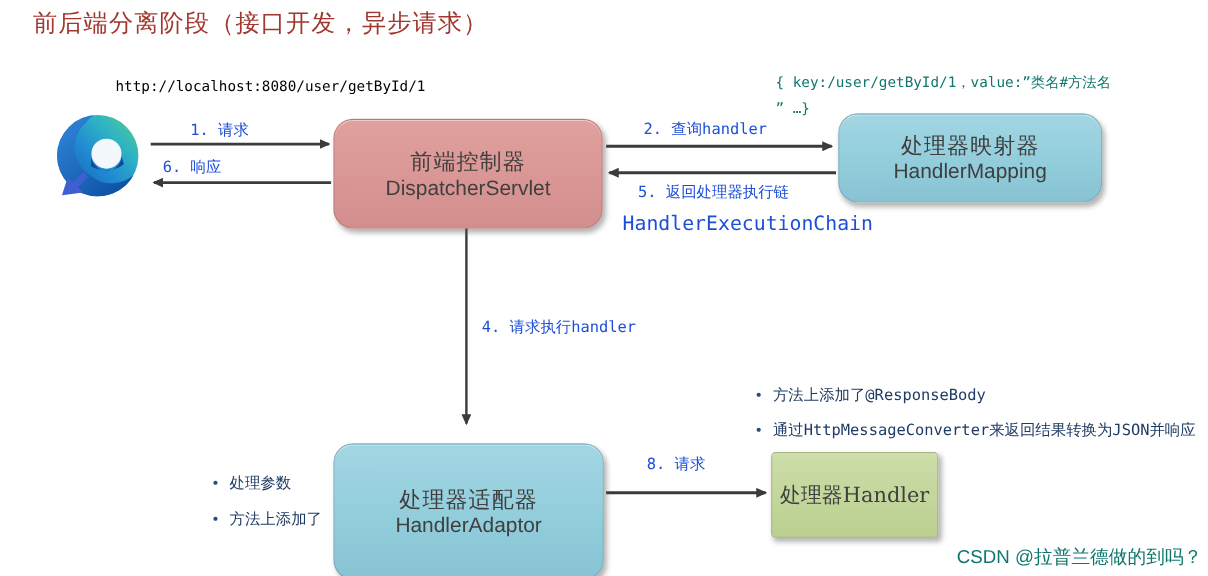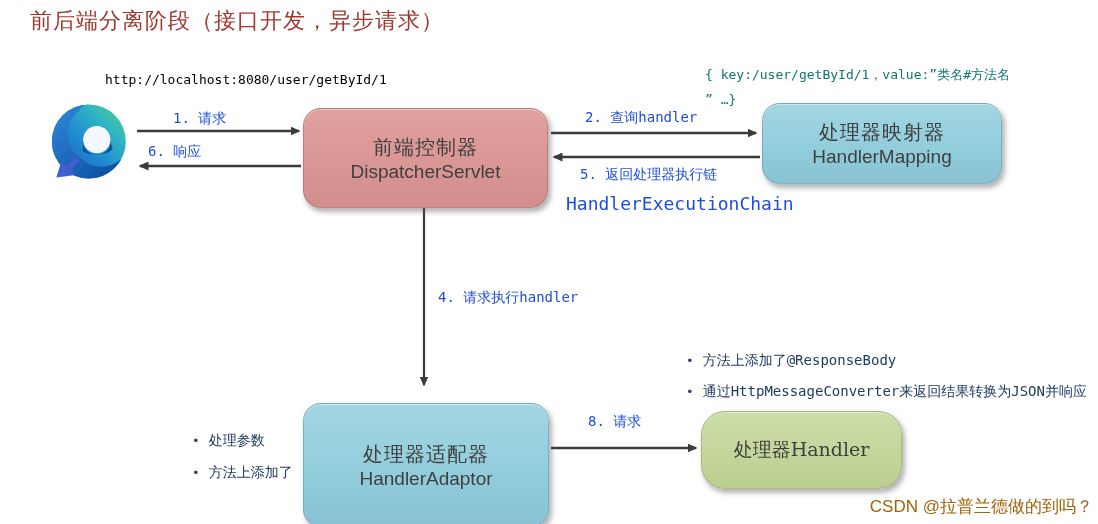--- a/index.html
+++ b/index.html
@@ -72,22 +72,22 @@
     left: 762px; top: 103px; width: 240px; height: 81px;
     background: linear-gradient(180deg, #a3d6e3, #92CDDC 55%, #89c3d3);
     border: 1px solid rgba(95,140,155,0.45);
   }
   #node-adaptor {
     left: 303px; top: 403px; width: 246px; height: 124px;
     background: linear-gradient(180deg, #a3d6e3, #92CDDC 55%, #89c3d3);
     border: 1px solid rgba(95,140,155,0.45);
   }
   #node-handler {
-    left: 701px; top: 411px; width: 201px; height: 78px;
-    border-radius: 24px;
+    left: 701px; top: 411px; width: 152px; height: 78px;
+    border-radius: 4px;
     background: linear-gradient(180deg, #ccdda9, #C3D69B 55%, #bbcf90);
     border: 1px solid rgba(140,155,95,0.5);
   }
   #node-handler .mixed {
     font-size: 19px;
     font-family: "DejaVu Serif", "Liberation Serif", serif;
   }
 
   
   .bullets { display: flex; flex-direction: column; }
@@ -99,21 +99,21 @@
     font-size: 14px; color: #1F3B63; line-height: 19px;
     font-family: "DejaVu Sans Mono", "DejaVu Sans", monospace;
   }
   #adaptor-notes { left: 192px; top: 431px; }
   #adaptor-notes .bullet-row { margin-bottom: 13px; }
   #handler-notes { left: 686px; top: 351px; }
   #handler-notes .bullet-row { margin-bottom: 12px; }
 
   #watermark {
     right: 5px; top: 495px;
-    font-size: 17px; color: #a16207; white-space: nowrap;
+    font-size: 17px; color: #0f766e; white-space: nowrap;
     font-family: "Liberation Sans", "DejaVu Sans", sans-serif;
   }
 
   #connectors { left:0; top:0; pointer-events: none; }
   #edge-icon { left: 44px; top: 100px; width: 88px; height: 90px; }
 </style>
 </head>
 <body>
 
 <div id="stage">

